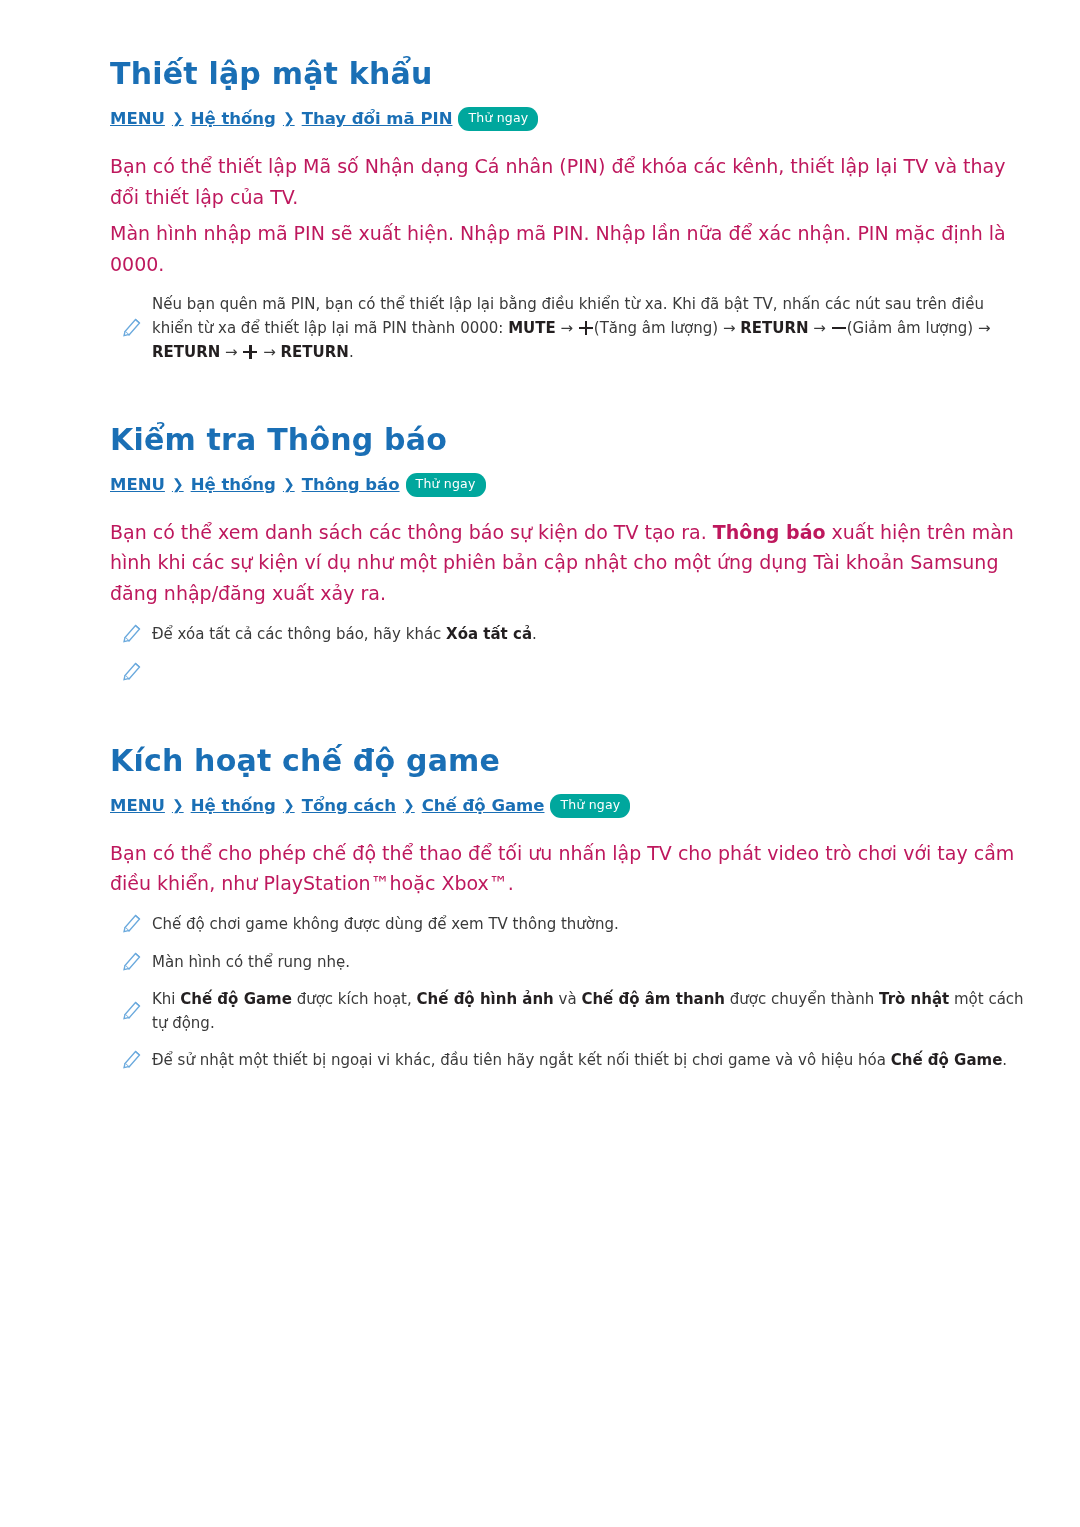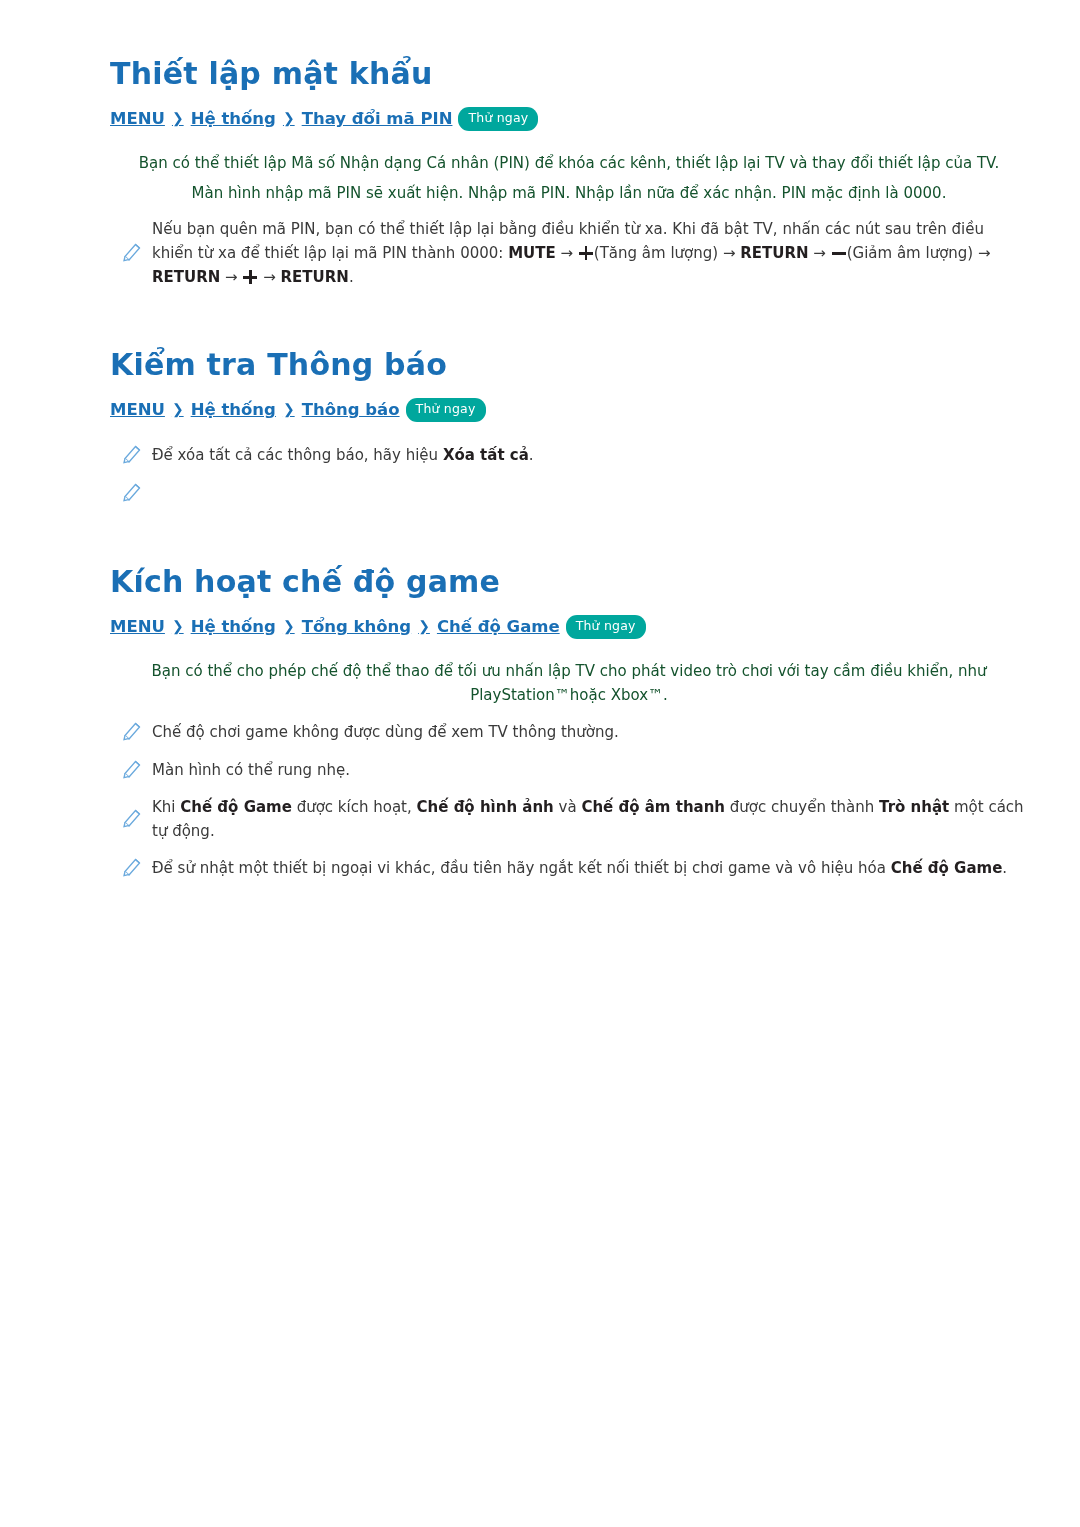--- a/index.html
+++ b/index.html
@@ -54,25 +54,24 @@
     font-size: 12.5px;
     font-weight: normal;
     border-radius: 11px;
     padding: 2px 10px 3px 10px;
     margin-left: 6px;
     position: relative;
     top: -2px;
     letter-spacing: 0.2px;
   }
   p.body-text {
-    font-size: 15px;
+    font-size: 19px;
     line-height: 1.62;
     margin: 0 0 6px 0;
-    color: #14532d;
-    text-align: center;
+    color: #be185d;
   }
   p.body-text b {
     font-weight: bold;
   }
   .note {
     display: flex;
     align-items: center;
     margin: 12px 0 6px 0;
     padding-left: 12px;
   }
@@ -136,43 +135,44 @@
                 <path d="M13.5 2.5 L17.5 6"></path>
                 <path d="M3 14.5 L2 18.6 L6.3 17.6" fill="#ffffff"></path>
               </g>
             </svg></span>
           <span class="note-text"><span>Nếu bạn quên mã PIN, bạn có thể thiết lập lại bằng điều khiển từ xa. Khi đã bật TV, nhấn các nút sau trên điều khiển từ xa để thiết lập lại mã PIN thành 0000: </span><b class="kw">MUTE</b><span> → </span><span class="plusminus"><span class="h"></span><span class="v"></span></span><span>(Tăng âm lượng) → </span><b class="kw">RETURN</b><span> → </span><span class="plusminus"><span class="h"></span></span><span>(Giảm âm lượng) → </span><b class="kw">RETURN</b><span> → </span><span class="plusminus"><span class="h"></span><span class="v"></span></span><span> → </span><b class="kw">RETURN</b><span>.</span></span>
         </div>
       </div>
       <div class="section gap-before">
         <h1 class="section-title">Kiểm tra Thông báo</h1>
         <div class="breadcrumb"><span>MENU</span><span class="sep">❯</span><span>Hệ thống</span><span class="sep">❯</span><span>Thông báo</span><span class="trynow">Thử ngay</span></div>
-        <div class="note">
-          <span class="pencil"><svg width="22" height="20" viewBox="0 0 22 20" xmlns="http://www.w3.org/2000/svg">
-              <g fill="none" stroke="#6aa9dd" stroke-width="1.3">
-                <path d="M3 16.5 L13.5 4.5 L17.5 8 L7 20 Z" transform="translate(0,-2)" fill="#ffffff"></path>
-                <path d="M13.5 2.5 L17.5 6"></path>
-                <path d="M3 14.5 L2 18.6 L6.3 17.6" fill="#ffffff"></path>
-              </g>
-            </svg></span>
-          <span class="note-text"><span>Để xóa tất cả các thông báo, hãy hiệu </span><b class="kw">Xóa tất cả</b><span>.</span></span>
+        <p class="body-text"><span>Bạn có thể xem danh sách các thông báo sự kiện do TV tạo ra. </span><b class="kw">Thông báo</b><span> xuất hiện trên màn hình khi các sự kiện ví dụ như một phiên bản cập nhật cho một ứng dụng Tài khoản Samsung đăng nhập/đăng xuất xảy ra.</span></p>
+        <div class="note">
+          <span class="pencil"><svg width="22" height="20" viewBox="0 0 22 20" xmlns="http://www.w3.org/2000/svg">
+              <g fill="none" stroke="#6aa9dd" stroke-width="1.3">
+                <path d="M3 16.5 L13.5 4.5 L17.5 8 L7 20 Z" transform="translate(0,-2)" fill="#ffffff"></path>
+                <path d="M13.5 2.5 L17.5 6"></path>
+                <path d="M3 14.5 L2 18.6 L6.3 17.6" fill="#ffffff"></path>
+              </g>
+            </svg></span>
+          <span class="note-text"><span>Để xóa tất cả các thông báo, hãy khác </span><b class="kw">Xóa tất cả</b><span>.</span></span>
         </div>
         <div class="note">
           <span class="pencil"><svg width="22" height="20" viewBox="0 0 22 20" xmlns="http://www.w3.org/2000/svg">
               <g fill="none" stroke="#6aa9dd" stroke-width="1.3">
                 <path d="M3 16.5 L13.5 4.5 L17.5 8 L7 20 Z" transform="translate(0,-2)" fill="#ffffff"></path>
                 <path d="M13.5 2.5 L17.5 6"></path>
                 <path d="M3 14.5 L2 18.6 L6.3 17.6" fill="#ffffff"></path>
               </g>
             </svg></span>
         </div>
       </div>
       <div class="section gap-before">
         <h1 class="section-title">Kích hoạt chế độ game</h1>
-        <div class="breadcrumb"><span>MENU</span><span class="sep">❯</span><span>Hệ thống</span><span class="sep">❯</span><span>Tổng không</span><span class="sep">❯</span><span>Chế độ Game</span><span class="trynow">Thử ngay</span></div>
+        <div class="breadcrumb"><span>MENU</span><span class="sep">❯</span><span>Hệ thống</span><span class="sep">❯</span><span>Tổng cách</span><span class="sep">❯</span><span>Chế độ Game</span><span class="trynow">Thử ngay</span></div>
         <p class="body-text">Bạn có thể cho phép chế độ thể thao để tối ưu nhấn lập TV cho phát video trò chơi với tay cầm điều khiển, như PlayStation™hoặc Xbox™.</p>
         <div class="note">
           <span class="pencil"><svg width="22" height="20" viewBox="0 0 22 20" xmlns="http://www.w3.org/2000/svg">
               <g fill="none" stroke="#6aa9dd" stroke-width="1.3">
                 <path d="M3 16.5 L13.5 4.5 L17.5 8 L7 20 Z" transform="translate(0,-2)" fill="#ffffff"></path>
                 <path d="M13.5 2.5 L17.5 6"></path>
                 <path d="M3 14.5 L2 18.6 L6.3 17.6" fill="#ffffff"></path>
               </g>
             </svg></span>
           <span class="note-text"><span>Chế độ chơi game không được dùng để xem TV thông thường.</span></span>

